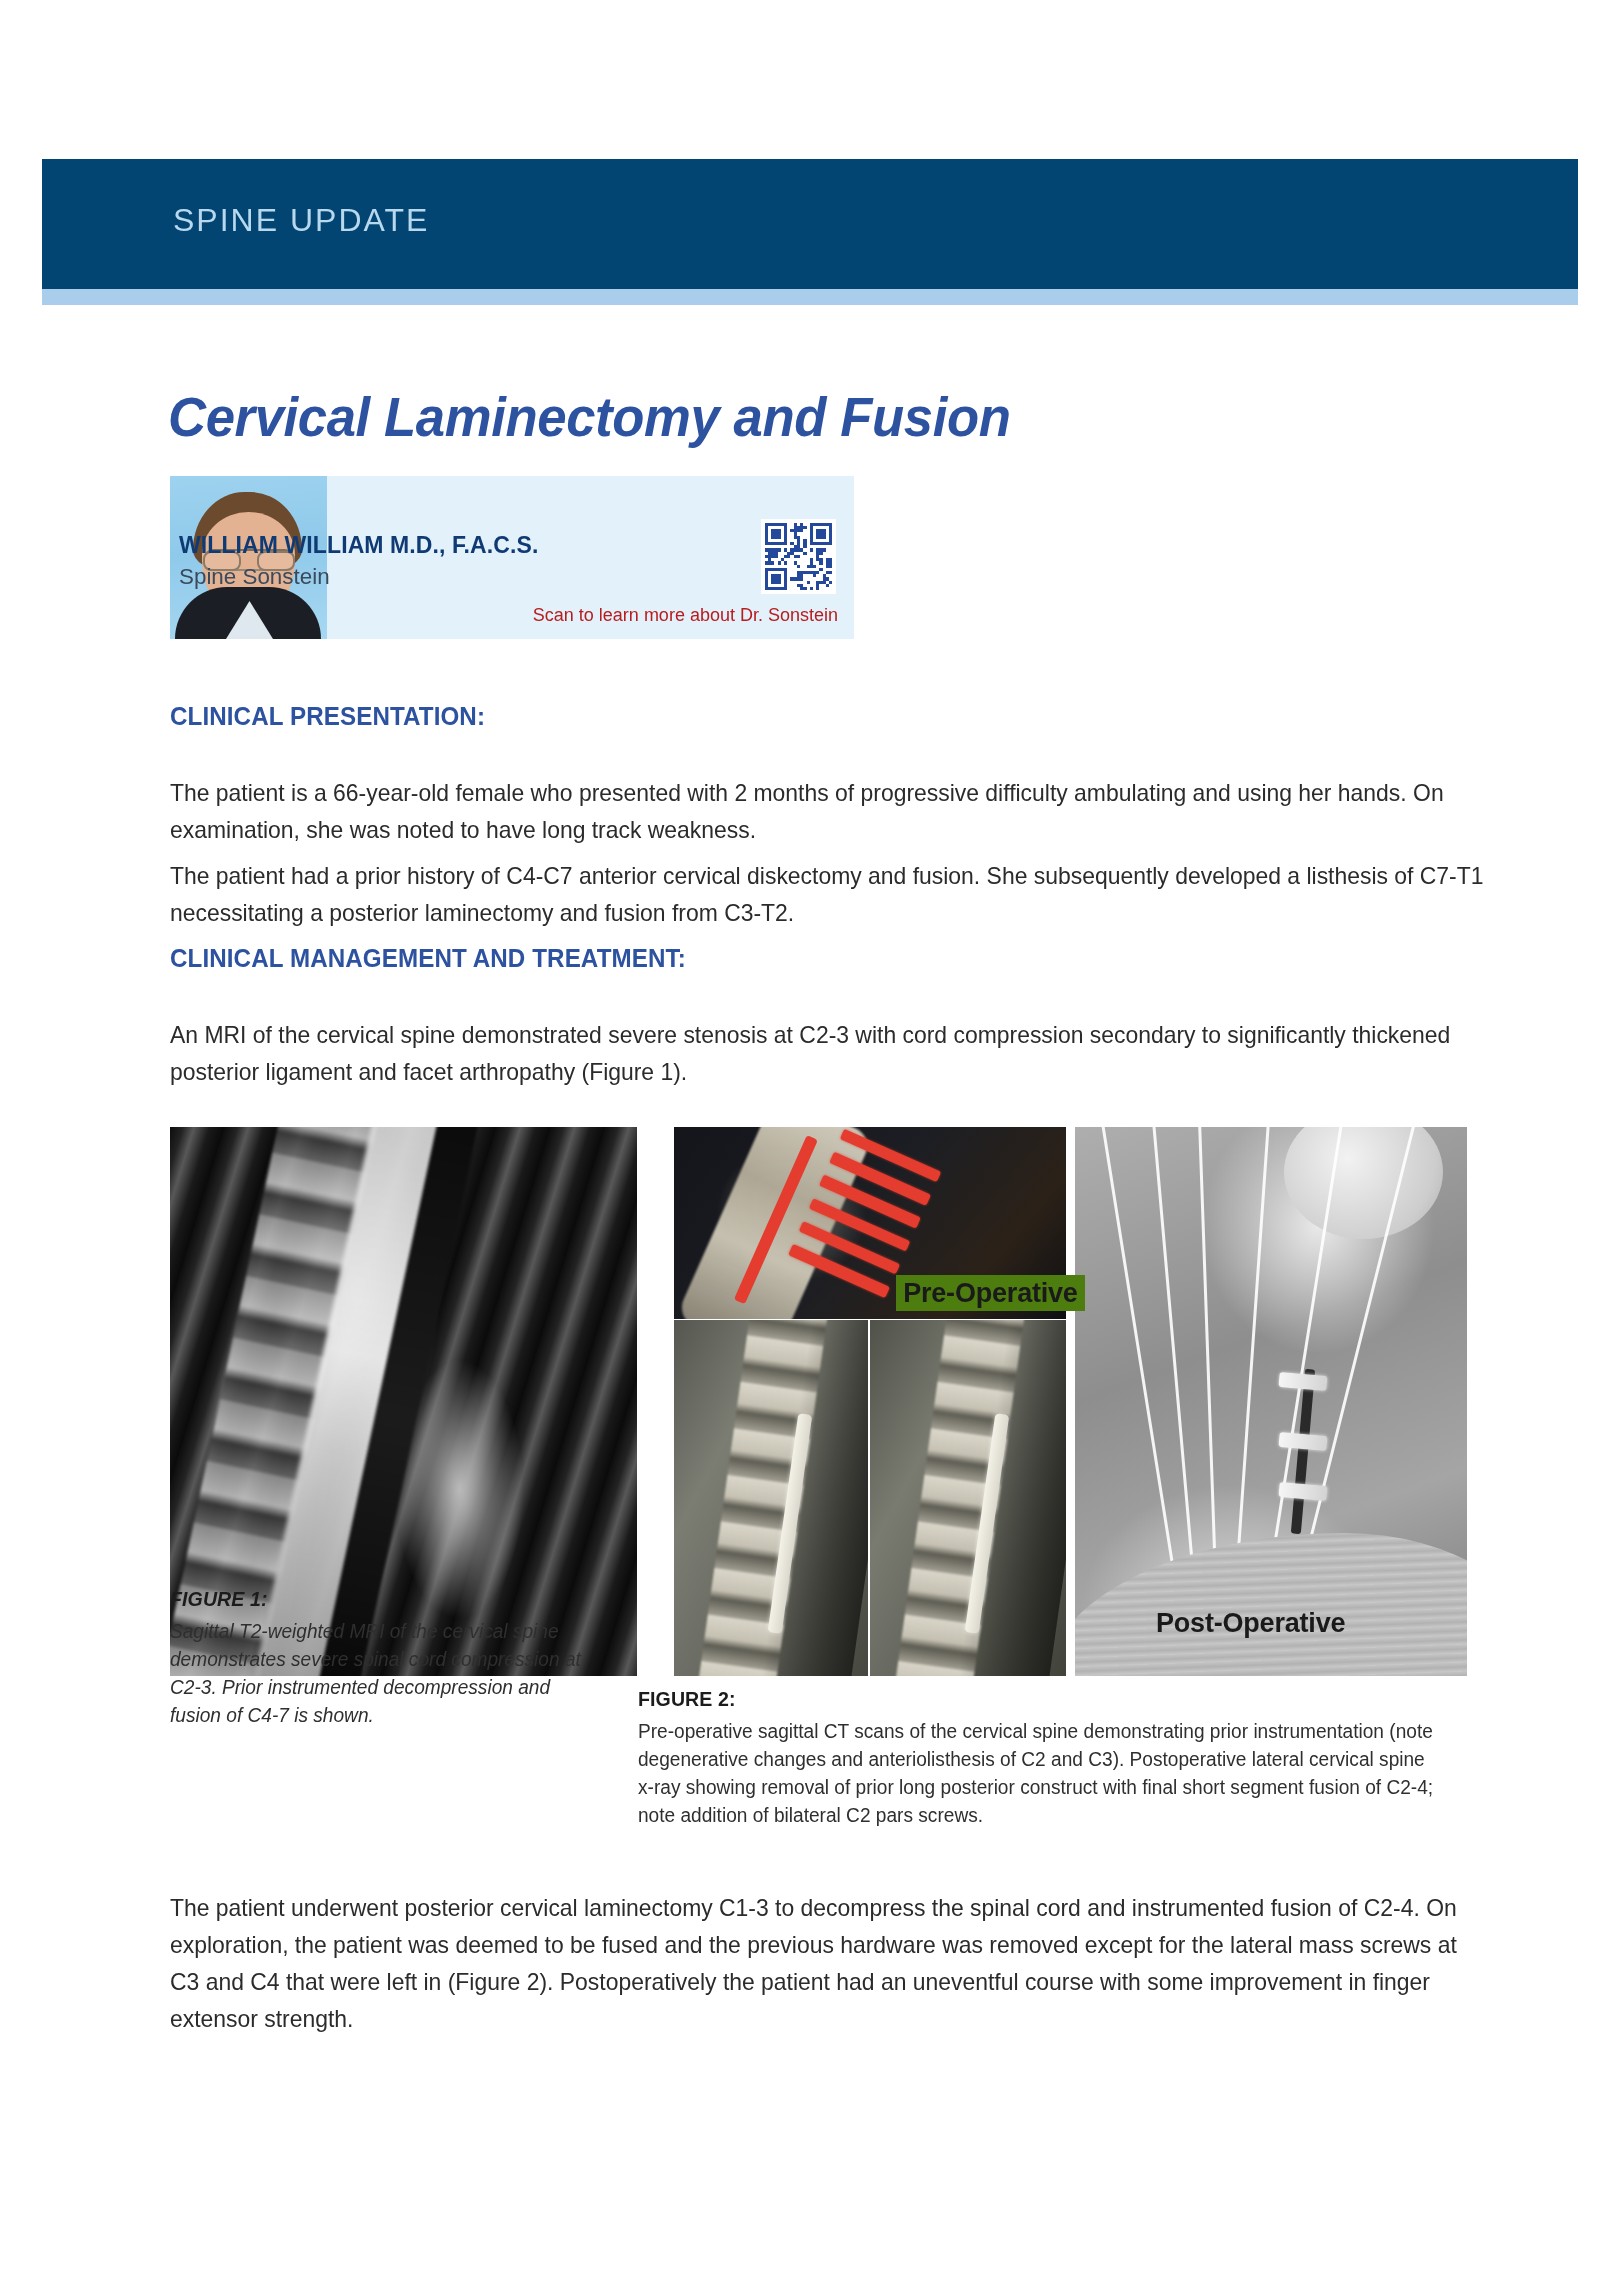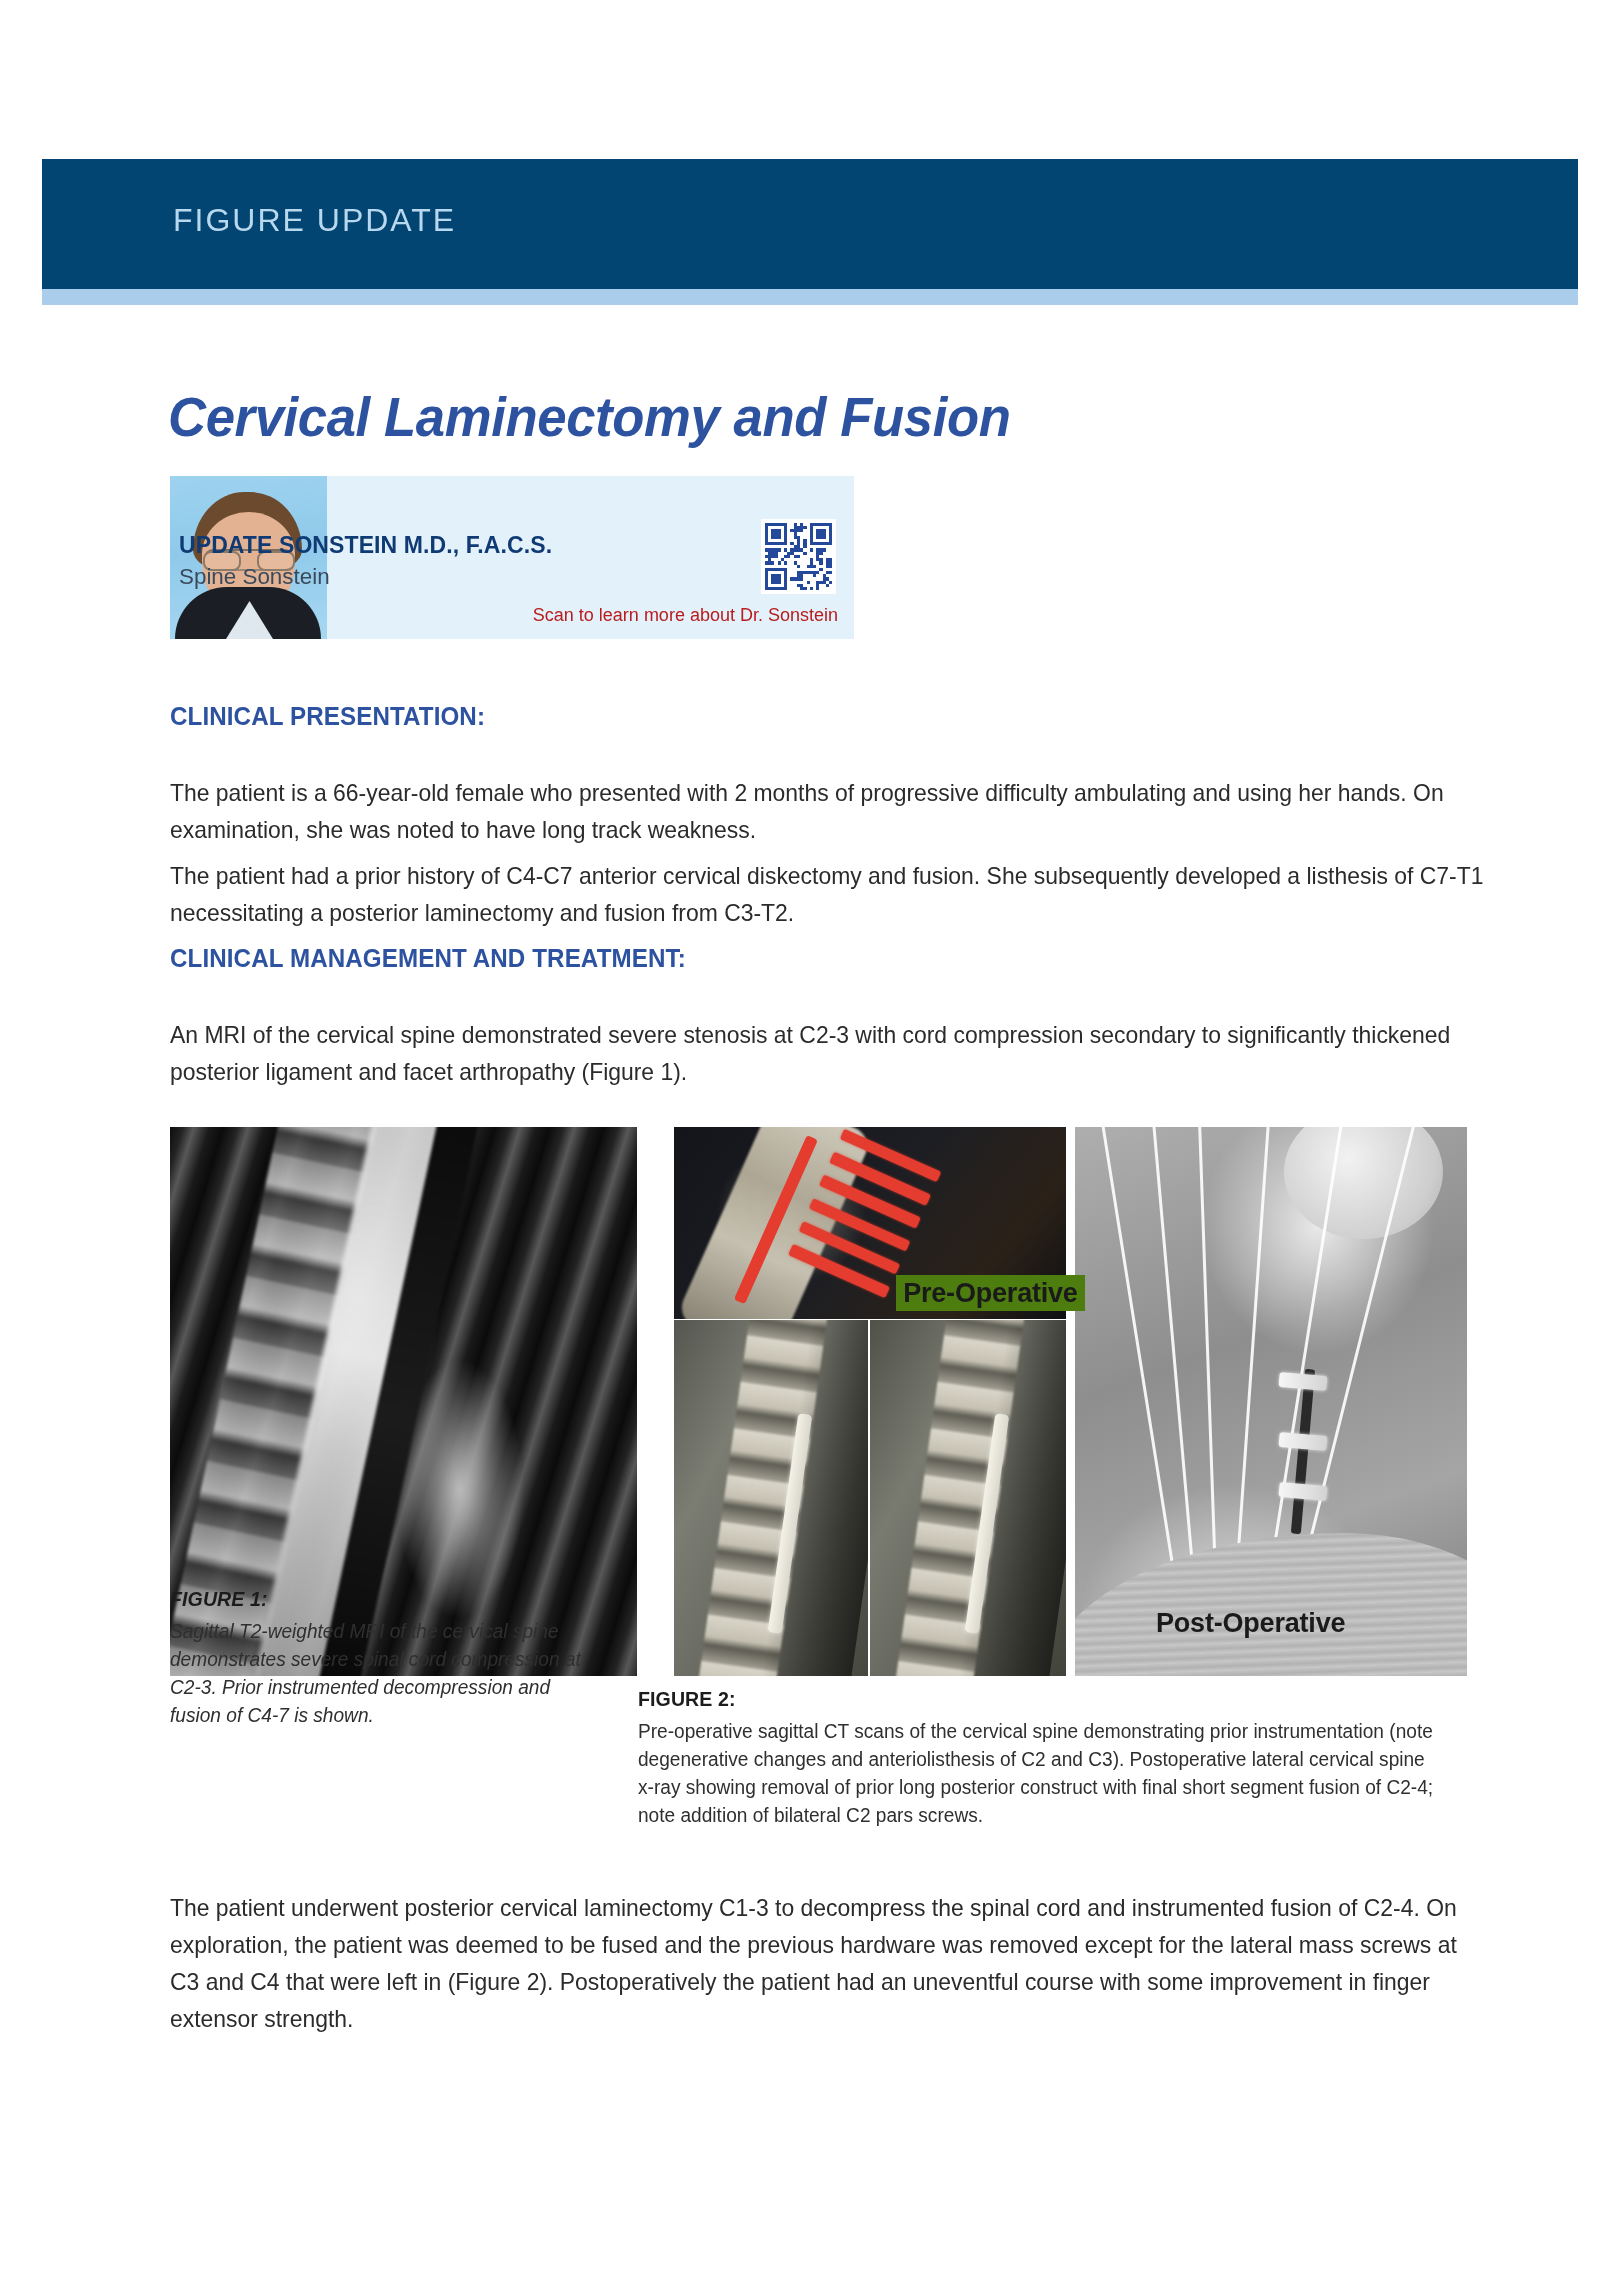--- a/index.html
+++ b/index.html
@@ -420,21 +420,21 @@
     transform: scaleX(0.955);
     transform-origin: left top;
   }
   #cap-1 { left: 170px; top: 1587px; width: 441px; font-style: italic; }
   #cap-2 { left: 638px; top: 1687px; width: 842px; }
 </style>
 </head>
 <body>
 
 <div class="header-band"></div>
-<div class="header-kicker">FIGURE UPDATE</div>
+<div class="header-kicker">SPINE UPDATE</div>
 <div class="header-accent"></div>
 
 <h1 class="page-title">Cervical Laminectomy and Fusion</h1>
 
 <div class="author-card">
 
   <div class="author-photo">
     <div class="ph-hair"></div>
     <div class="ph-face"></div>
     <div class="ph-glass"></div>
@@ -885,21 +885,21 @@
         <i></i>
         <i></i>
         <i></i>
         <i></i>
       </div>
   </div>
 
   <div class="scan-note">Scan to learn more about Dr. Sonstein</div>
 </div>
 
-<div class="author-name">UPDATE SONSTEIN M.D., F.A.C.S.</div>
+<div class="author-name">WILLIAM WILLIAM M.D., F.A.C.S.</div>
 <div class="author-specialty">Spine Sonstein</div>
 
 <div class="sec-head" id="sec-head-1">CLINICAL PRESENTATION:</div>
 <p class="body-p" id="para-1">The patient is a 66-year-old female who presented with 2 months of progressive difficulty ambulating and using her hands. On examination, she was noted to have long track weakness.</p>
 <p class="body-p" id="para-2">The patient had a prior history of C4-C7 anterior cervical diskectomy and fusion. She subsequently developed a listhesis of C7-T1 necessitating a posterior laminectomy and fusion from C3-T2.</p>
 
 <div class="sec-head" id="sec-head-2">CLINICAL MANAGEMENT AND TREATMENT:</div>
 <p class="body-p" id="para-3">An MRI of the cervical spine demonstrated severe stenosis at C2-3 with cord compression secondary to significantly thickened posterior ligament and facet arthropathy (Figure 1).</p>
 
 <div class="figures">

